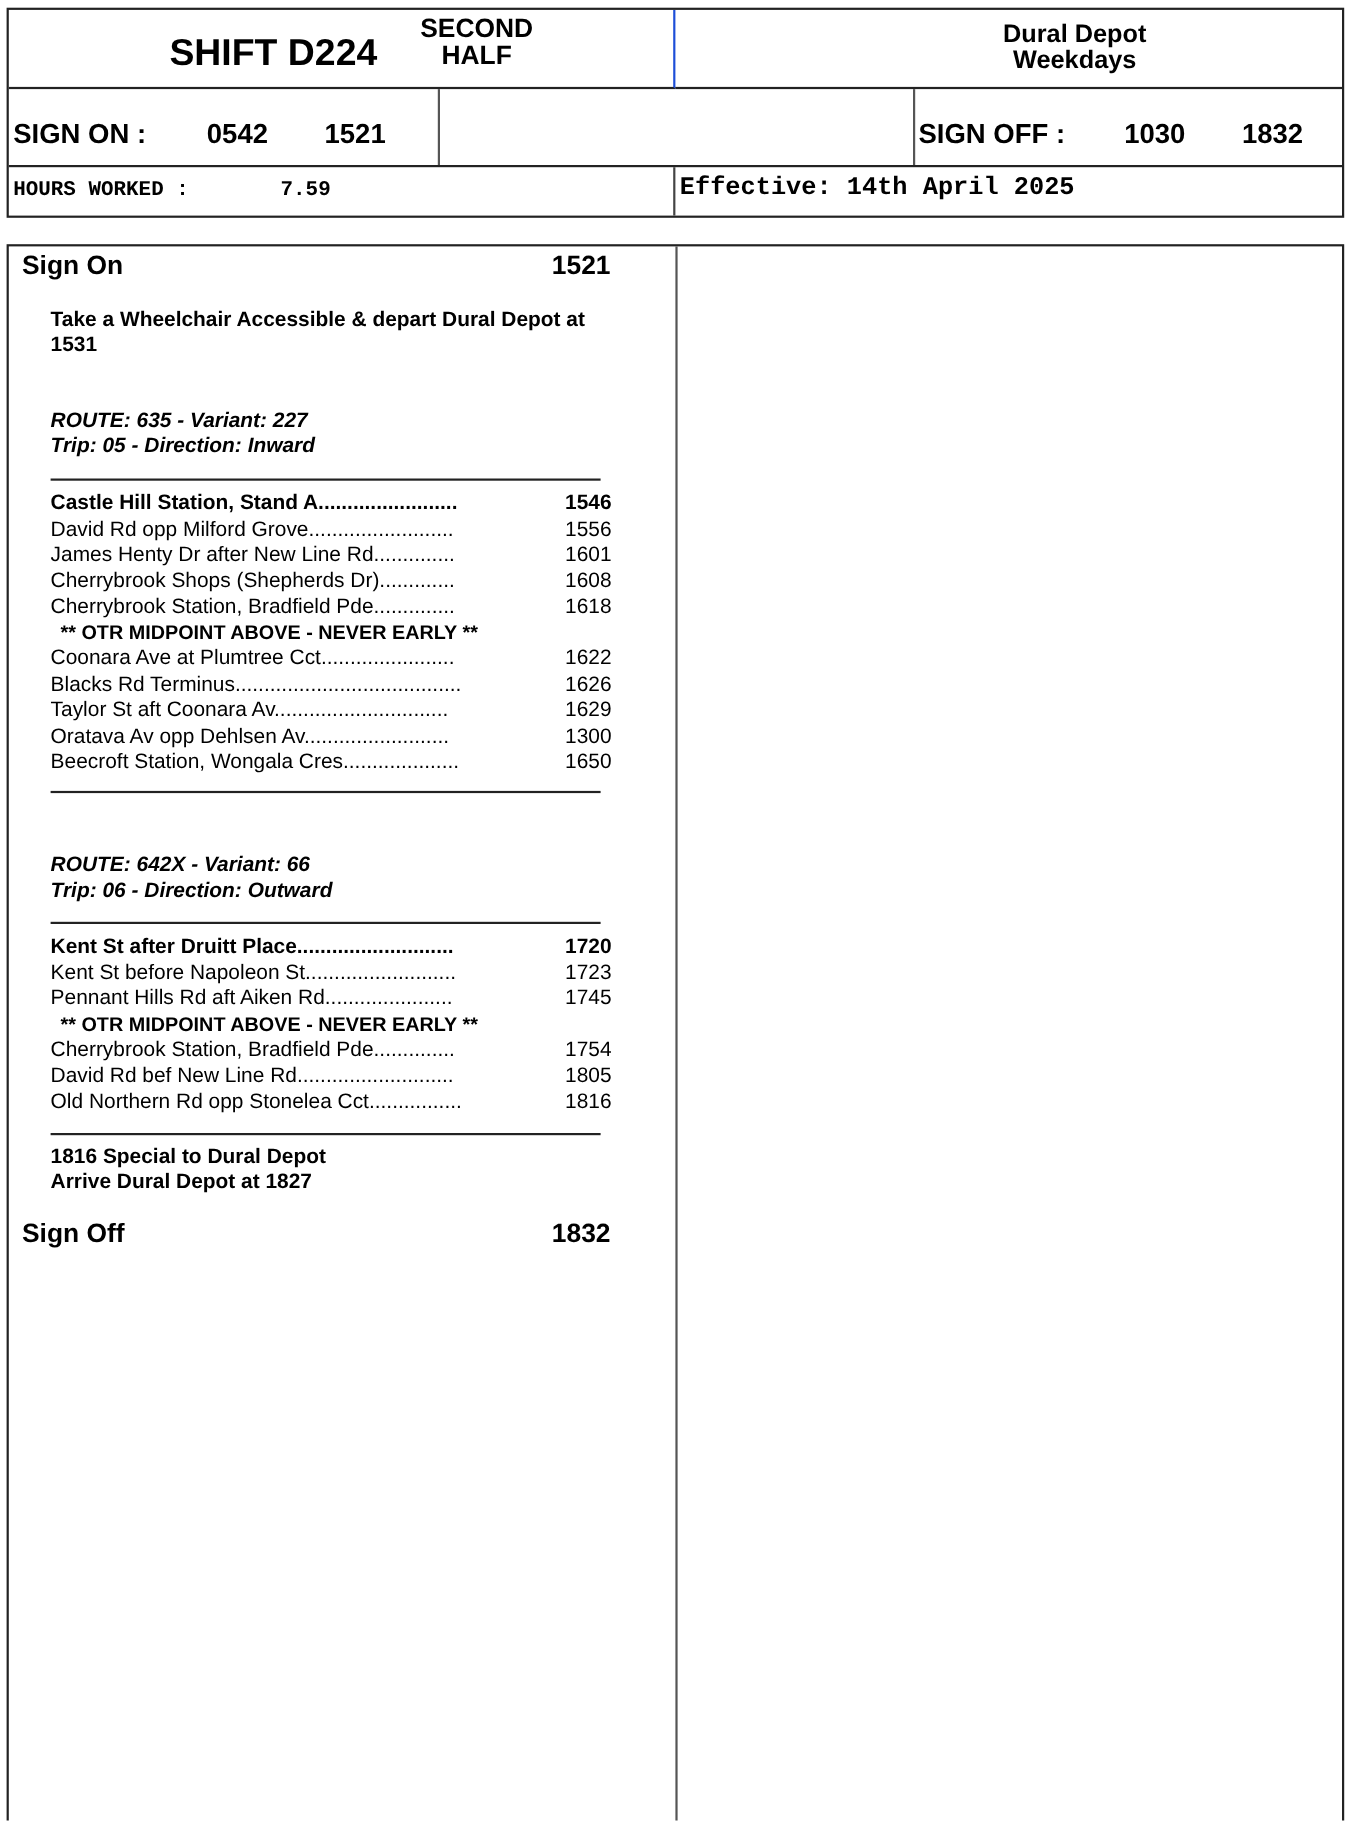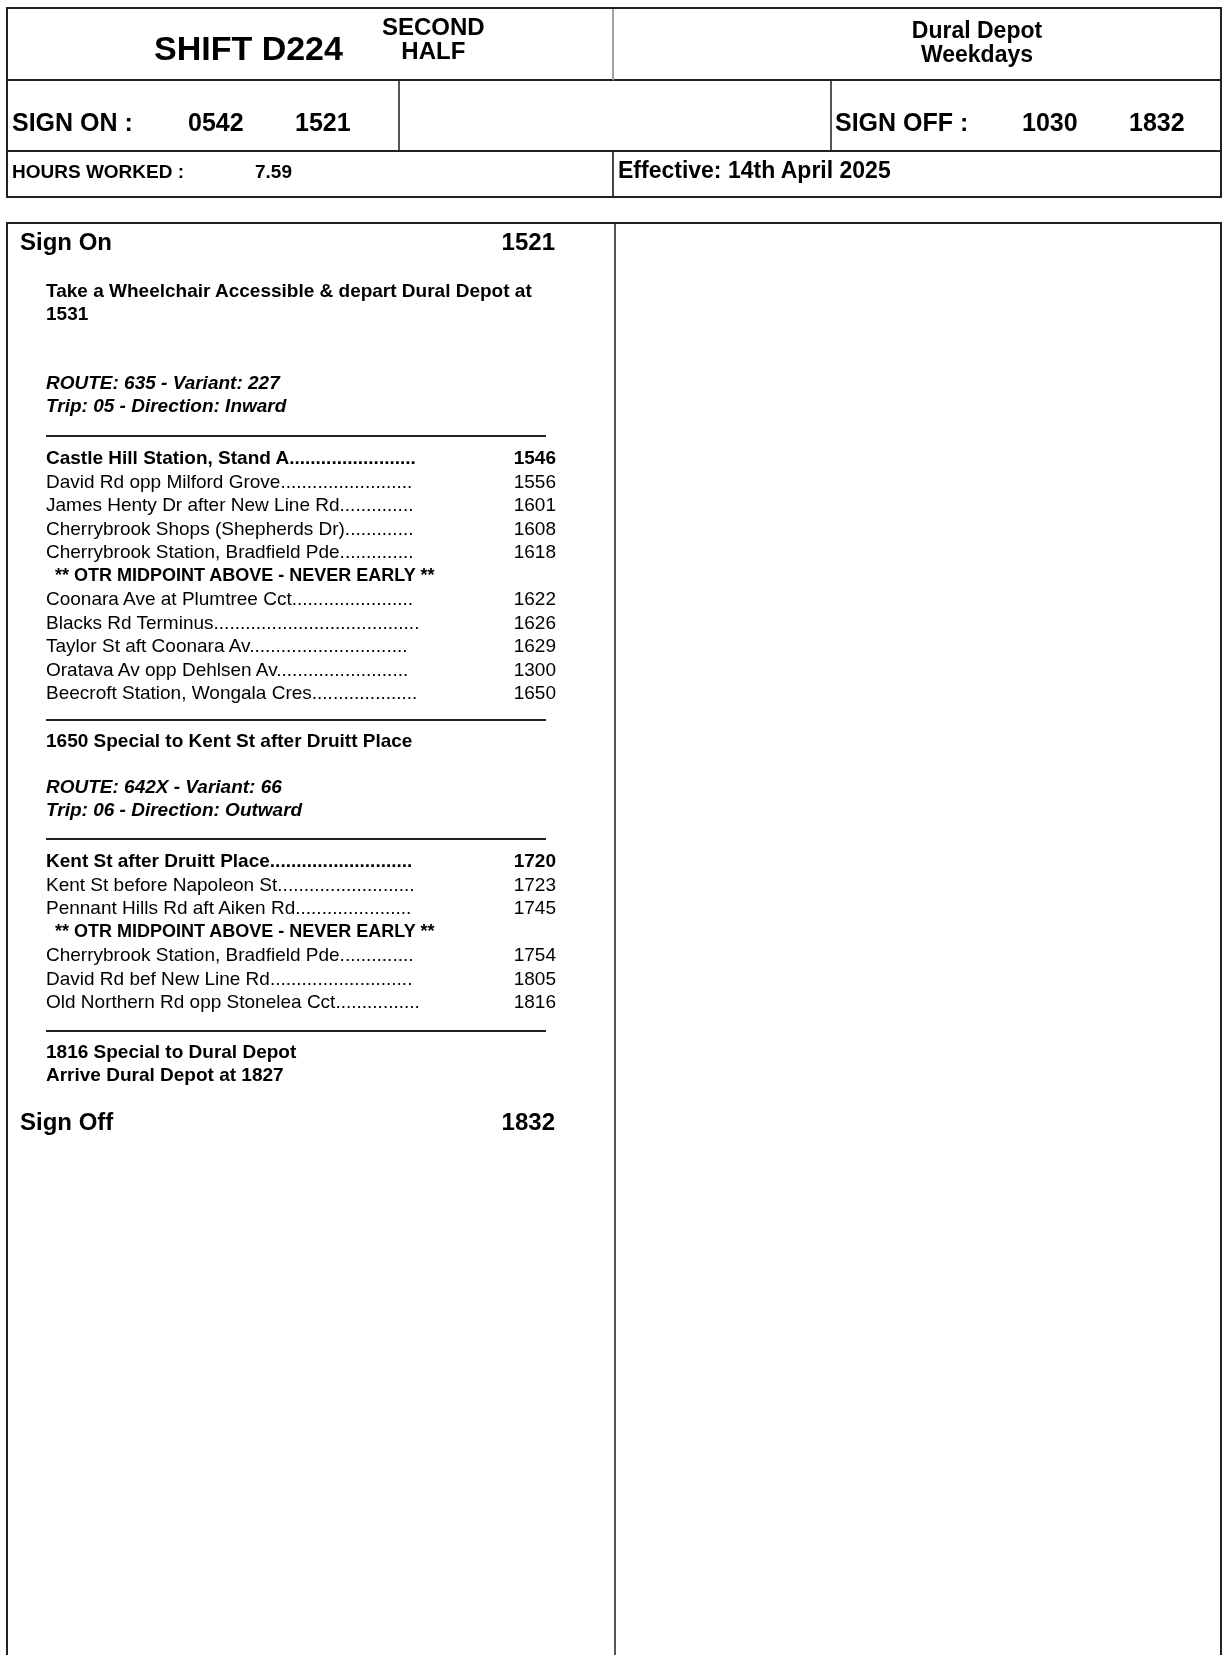--- a/index.html
+++ b/index.html
@@ -3,21 +3,21 @@
 <meta charset="utf-8">
 <style>
   * { box-sizing: border-box; margin: 0; padding: 0; }
   html, body { width: 1225px; height: 1655px; background: #ffffff; overflow: hidden; }
   body { position: relative; font-family: "Liberation Sans", sans-serif; color: #000; }
 
   .hdr { position: absolute; left: 6px; top: 7px; width: 1216px; height: 191px; border: 2px solid #222; }
   .cell { position: absolute; border-color: #444; border-style: solid; border-width: 0; }
   .r1 { top: 0; height: 72px; border-bottom: 2px solid #222; }
   .r2 { top: 72px; height: 71px; border-bottom: 2px solid #222; }
-  .r3 { top: 143px; height: 44px; }
+  .r3 { top: 143px; height: 44px; font-family: Liberation Mono, monospace; }
 
   .shift-title { position: absolute; left: 146px; top: 20px; font-size: 34px; font-weight: bold; }
   .half { position: absolute; left: 374px; top: 6px; font-size: 24px; font-weight: bold; line-height: 24px; text-align: center; }
   .depot { position: absolute; left: 612px; width: 604px; top: 9px; font-size: 23px; font-weight: bold; line-height: 24px; text-align: center; }
 
   .r2text { position: absolute; top: 27px; font-size: 25px; font-weight: bold; }
   .r3text { position: absolute; top: 9px; font-size: 19px; font-weight: bold; }
 
   .main { position: absolute; left: 6px; top: 222px; width: 1216px; height: 1654px; border: 2px solid #222; }
   .vdiv { position: absolute; left: 606px; top: 0; bottom: 0; width: 2px; background: #555; }
@@ -30,21 +30,21 @@
   .stops { position: absolute; left: 38px; width: 510px; font-size: 19px; line-height: 23.5px; }
   .stop { display: flex; justify-content: space-between; white-space: nowrap; }
   .stop .nm { width: 415px; overflow: hidden; }
   .stop.bold { font-weight: bold; }
   .midpt { font-weight: bold; padding-left: 9px; font-size: 18px; }
 </style>
 </head>
 <body>
 
 <div class="hdr">
-  <div class="cell r1" style="left:0;width:606px;border-right:2px solid #a3a3a3;">
+  <div class="cell r1" style="left:0;width:606px;border-right:2px solid #1d4ed8;">
     <div class="shift-title">SHIFT D224</div>
     <div class="half">
       <div>SECOND</div>
       <div>HALF</div>
     </div>
   </div>
   <div class="cell r1" style="left:606px;width:606px;">
     <div class="depot" style="left:0;width:726px;">
       <div>Dural Depot</div>
       <div>Weekdays</div>
@@ -127,21 +127,20 @@
         <span class="nm">Oratava Av opp Dehlsen Av.........................</span>
         <span>1300</span>
       </div>
       <div class="stop">
         <span class="nm">Beecroft Station, Wongala Cres....................</span>
         <span>1650</span>
       </div>
     </div>
   <div class="rule" style="top:495px;"></div>
 
-  <div class="blk" style="top:505px;">1650 Special to Kent St after Druitt Place</div>
 
   <div class="blk ital" style="top:551px;">
     <div>ROUTE: 642X - Variant: 66</div>
     <div>Trip: 06 - Direction: Outward</div>
   </div>
   <div class="rule" style="top:614px;"></div>
   <div class="stops" style="top:625px;" id="stops1">
       <div class="stop bold">
         <span class="nm">Kent St after Druitt Place...........................</span>
         <span>1720</span>

